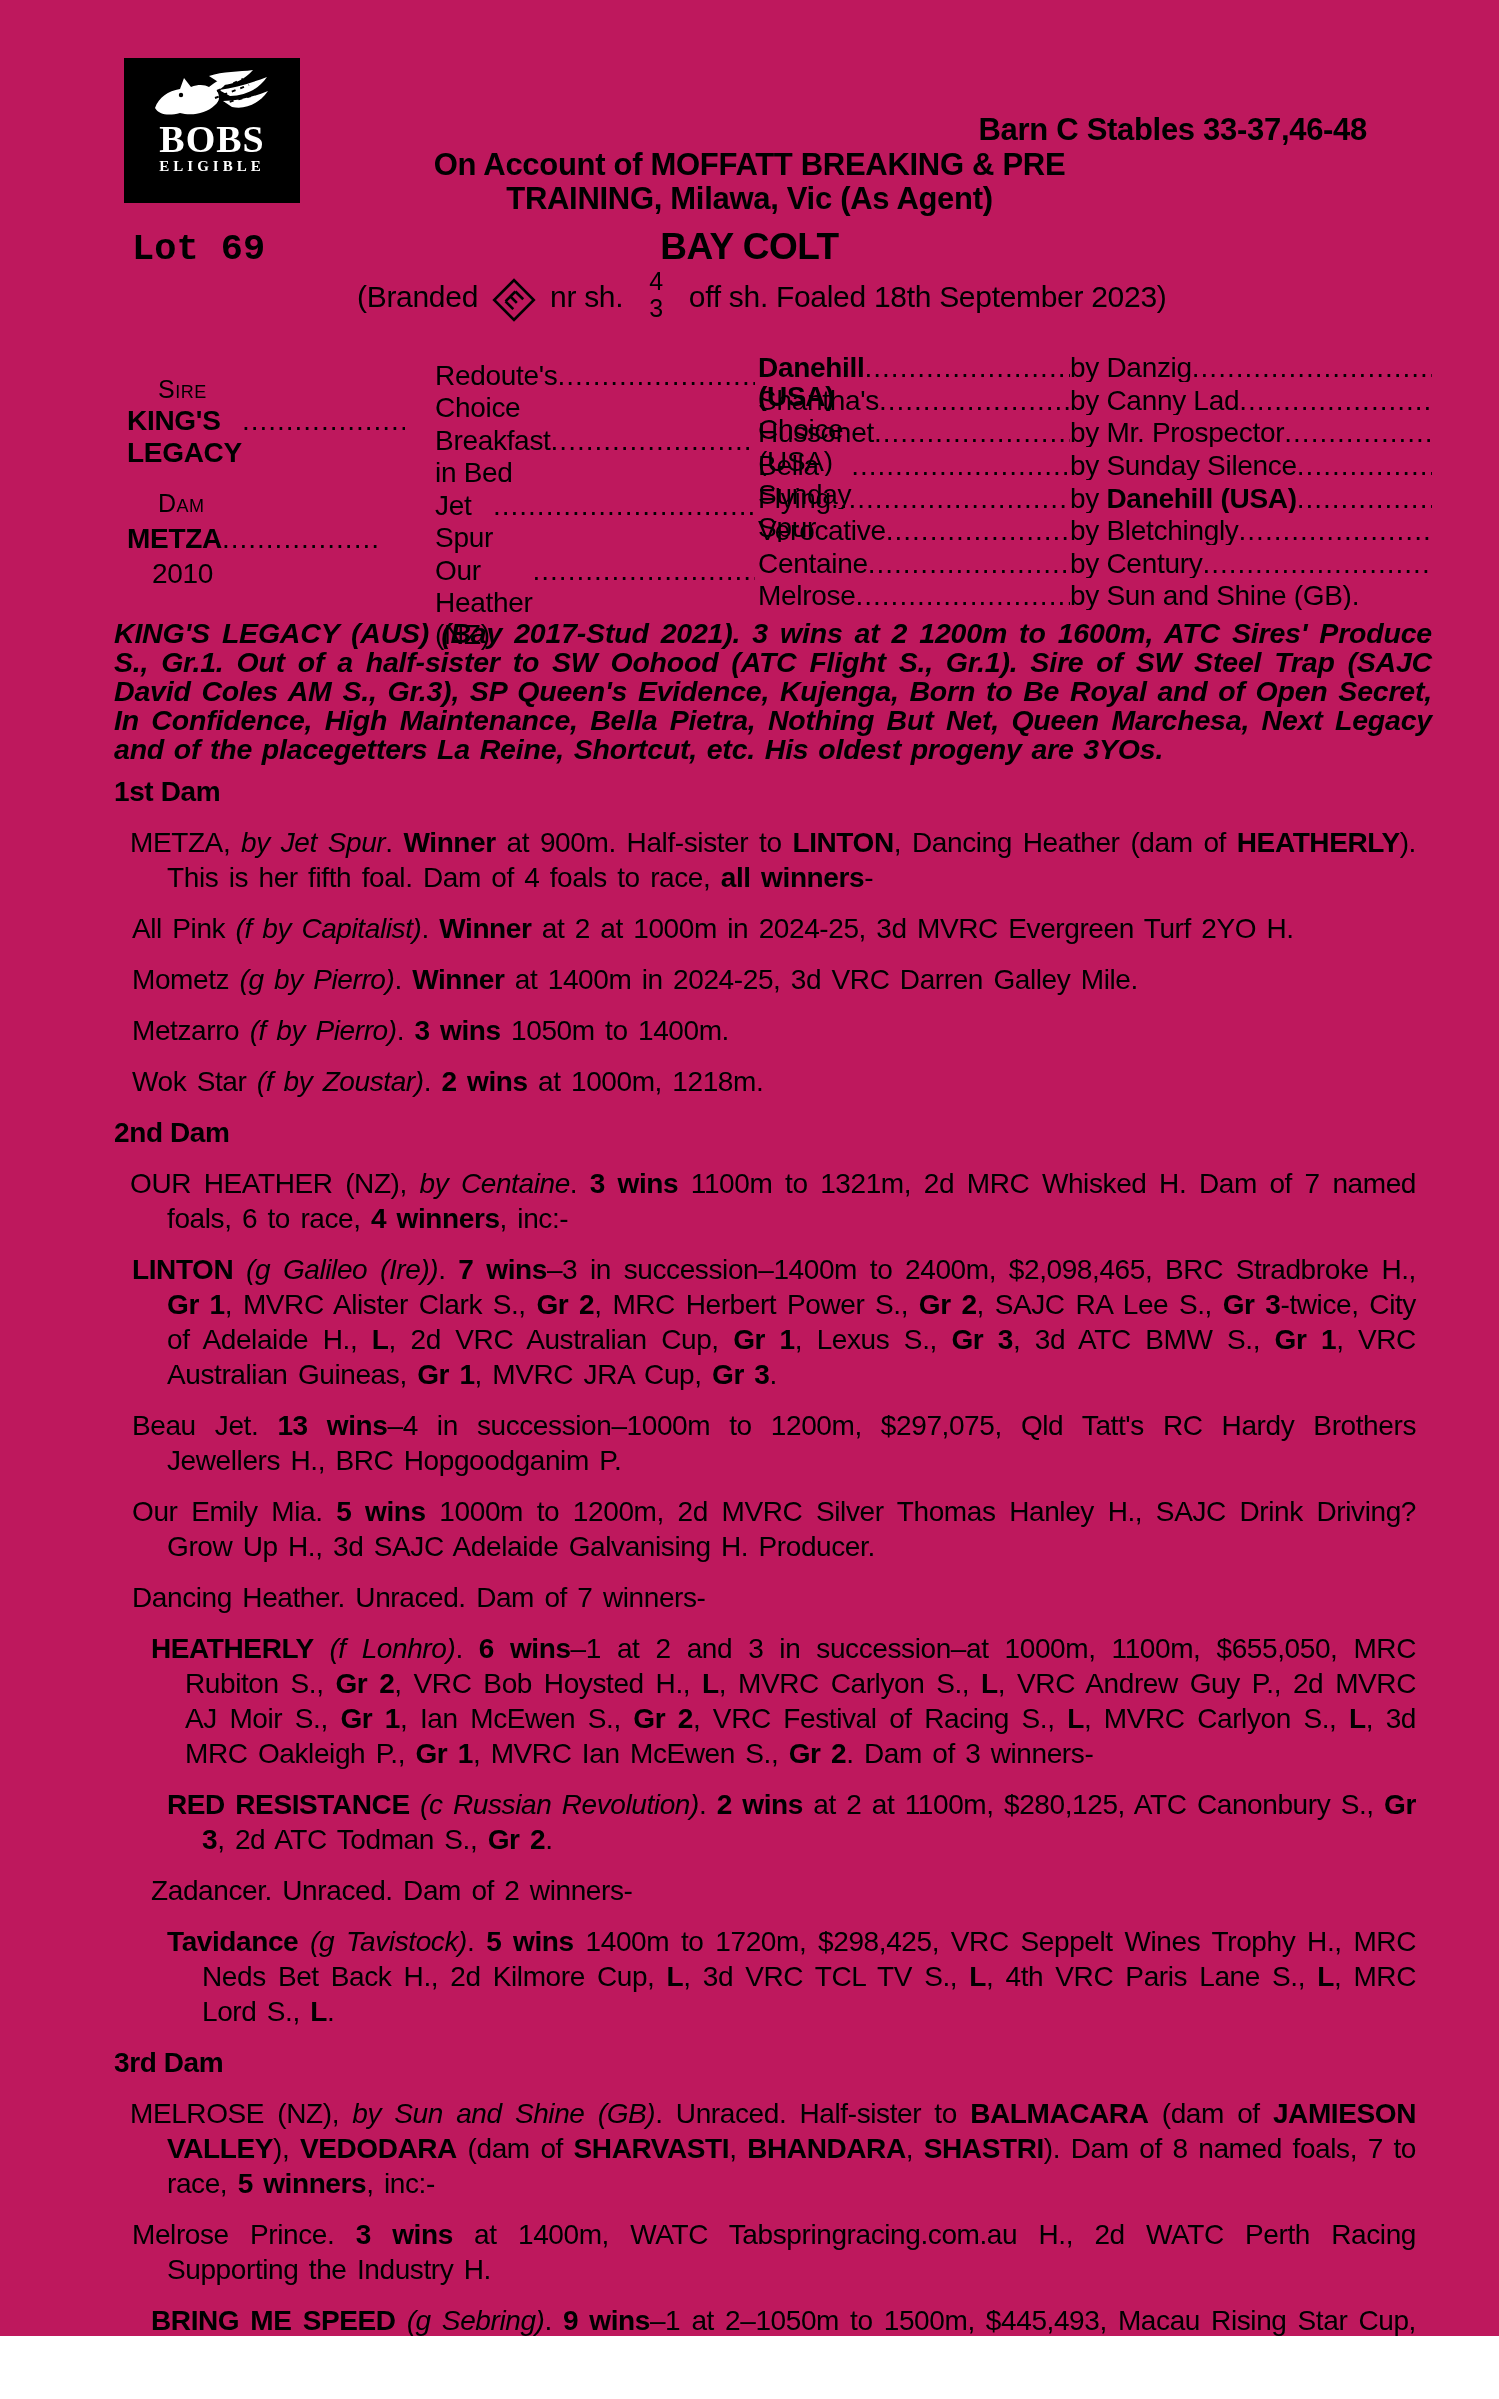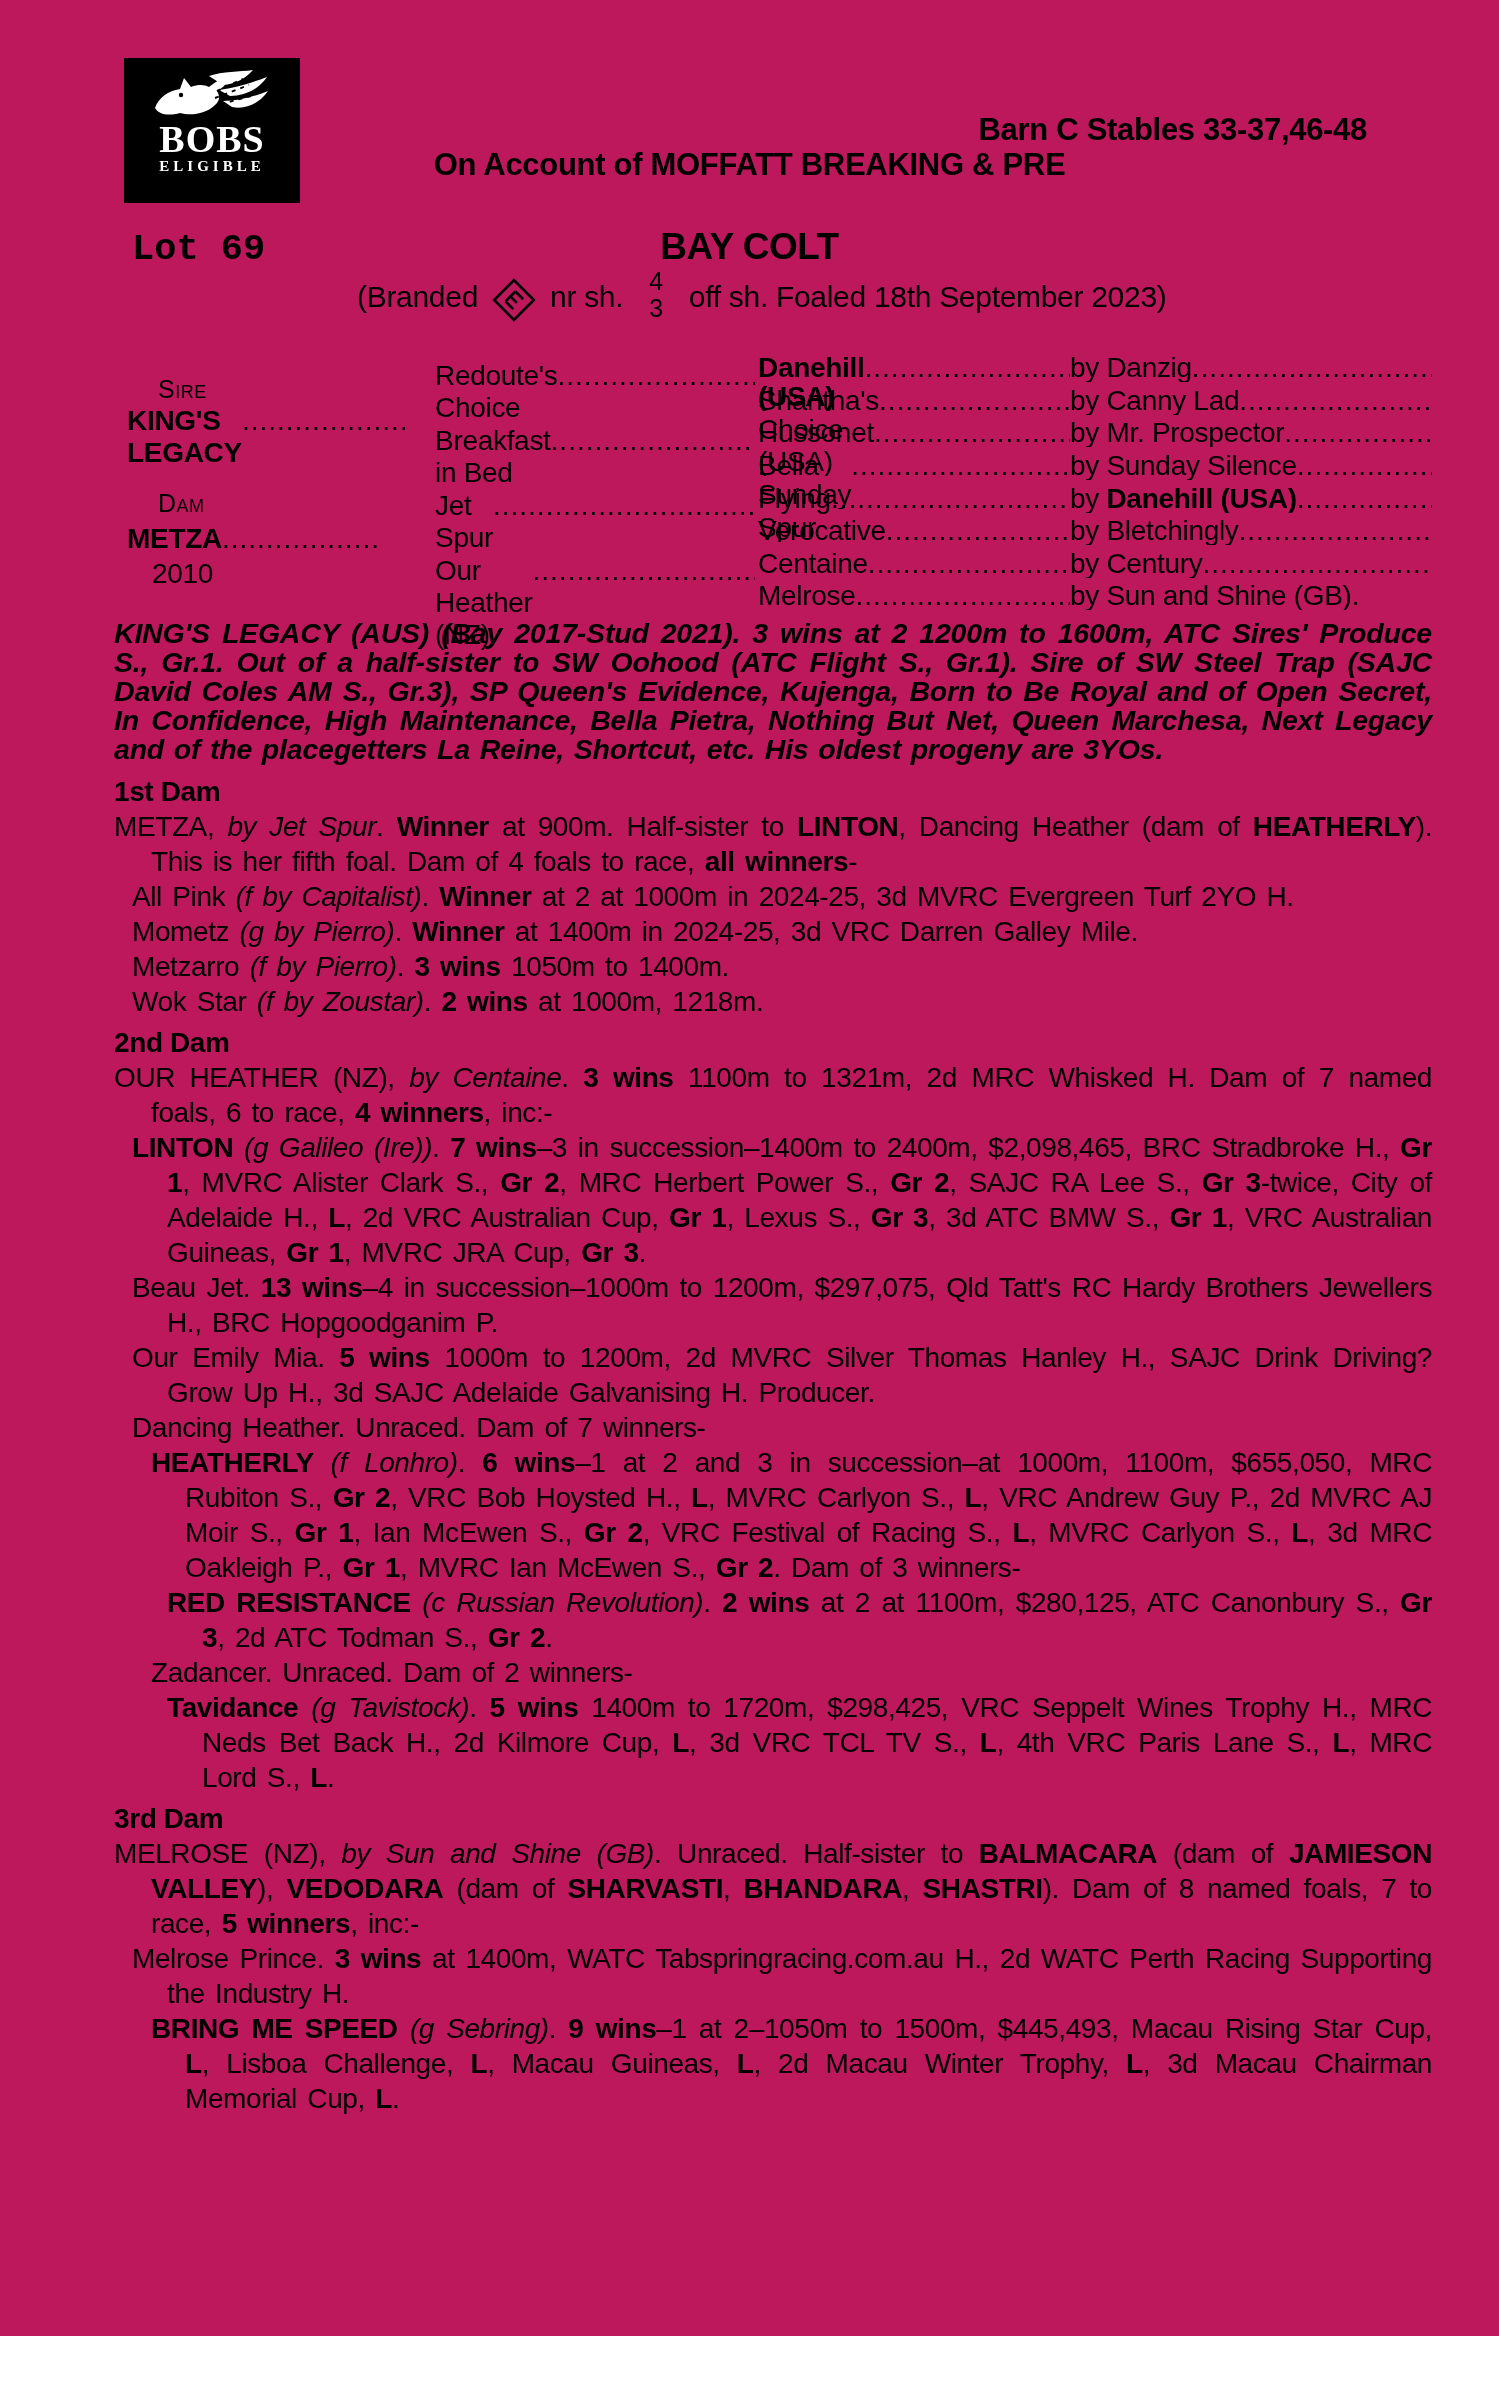--- a/index.html
+++ b/index.html
@@ -33,21 +33,21 @@
     font-size:28px;letter-spacing:-0.3px;}
   .ped-c34{position:absolute;left:758px;top:344px;width:674px;}
   .ped-row{display:flex;align-items:baseline;height:32.65px;font-size:28px;line-height:29px;letter-spacing:-0.3px;}
   .ped-cell-name{display:flex;align-items:baseline;width:312px;overflow:hidden;flex:0 0 auto;}
   .ped-cell-by{display:flex;align-items:baseline;flex:1 1 auto;min-width:0;overflow:hidden;white-space:pre;margin-top:9px;}
   
   .bodytext{position:absolute;left:114px;top:619px;width:1318px;font-size:28px;line-height:35px;letter-spacing:-0.4px;}
   .sire-summary{font-weight:bold;font-style:italic;text-align:justify;font-size:28.5px;line-height:29px;
     letter-spacing:-0.2px;margin:0 0 10px 0;word-spacing:2px;}
   .section-heading{font-weight:bold;margin:6px 0 0 0;font-size:28px;}
-  .para{margin:0;text-align:justify;word-spacing:3px;}
+  .para{margin:16px;text-align:justify;word-spacing:3px;}
   .para.p0{padding-left:37px;text-indent:-37px;}
   .para.p1{margin-left:18px;padding-left:35px;text-indent:-35px;}
   .para.p2{margin-left:37px;padding-left:34px;text-indent:-34px;}
   .para.p3{margin-left:53px;padding-left:35px;text-indent:-35px;}
 </style>
 </head>
 <body>
 
 <div class="page">
 
@@ -60,20 +60,21 @@
       <circle cx="34" cy="25" r="2.2" fill="#000"></circle>
       <path d="M70 21 L96 9 M68 28 L102 15 M74 34 L104 26" stroke="#000" stroke-width="2" stroke-dasharray="4 5" fill="none"></path>
     </svg>
     <div class="logo-title">BOBS</div>
     <div class="logo-sub">ELIGIBLE</div>
   </div>
 
   <div class="lot">Lot 69</div>
   <div class="barn">Barn C Stables 33-37,46-48</div>
   <div class="acct1">On Account of MOFFATT BREAKING &amp; PRE</div>
+  <div class="acct2">TRAINING, Milawa, Vic (As Agent)</div>
   <div class="colt-title">BAY COLT</div>
 
   <div class="branded">
     <span>(Branded</span>
     <svg class="brand-svg" width="48" height="48" viewBox="0 0 48 48">
       <g transform="translate(24,24) rotate(45)">
         <rect x="-14" y="-14" width="28" height="28" fill="none" stroke="#000" stroke-width="2.6"></rect>
         <path d="M-5 -7 L-5 7 M-5 -7 L6 -7 M-5 0 L4 0 M-5 7 L6 7" fill="none" stroke="#000" stroke-width="2.6"></path>
       </g>
     </svg>

